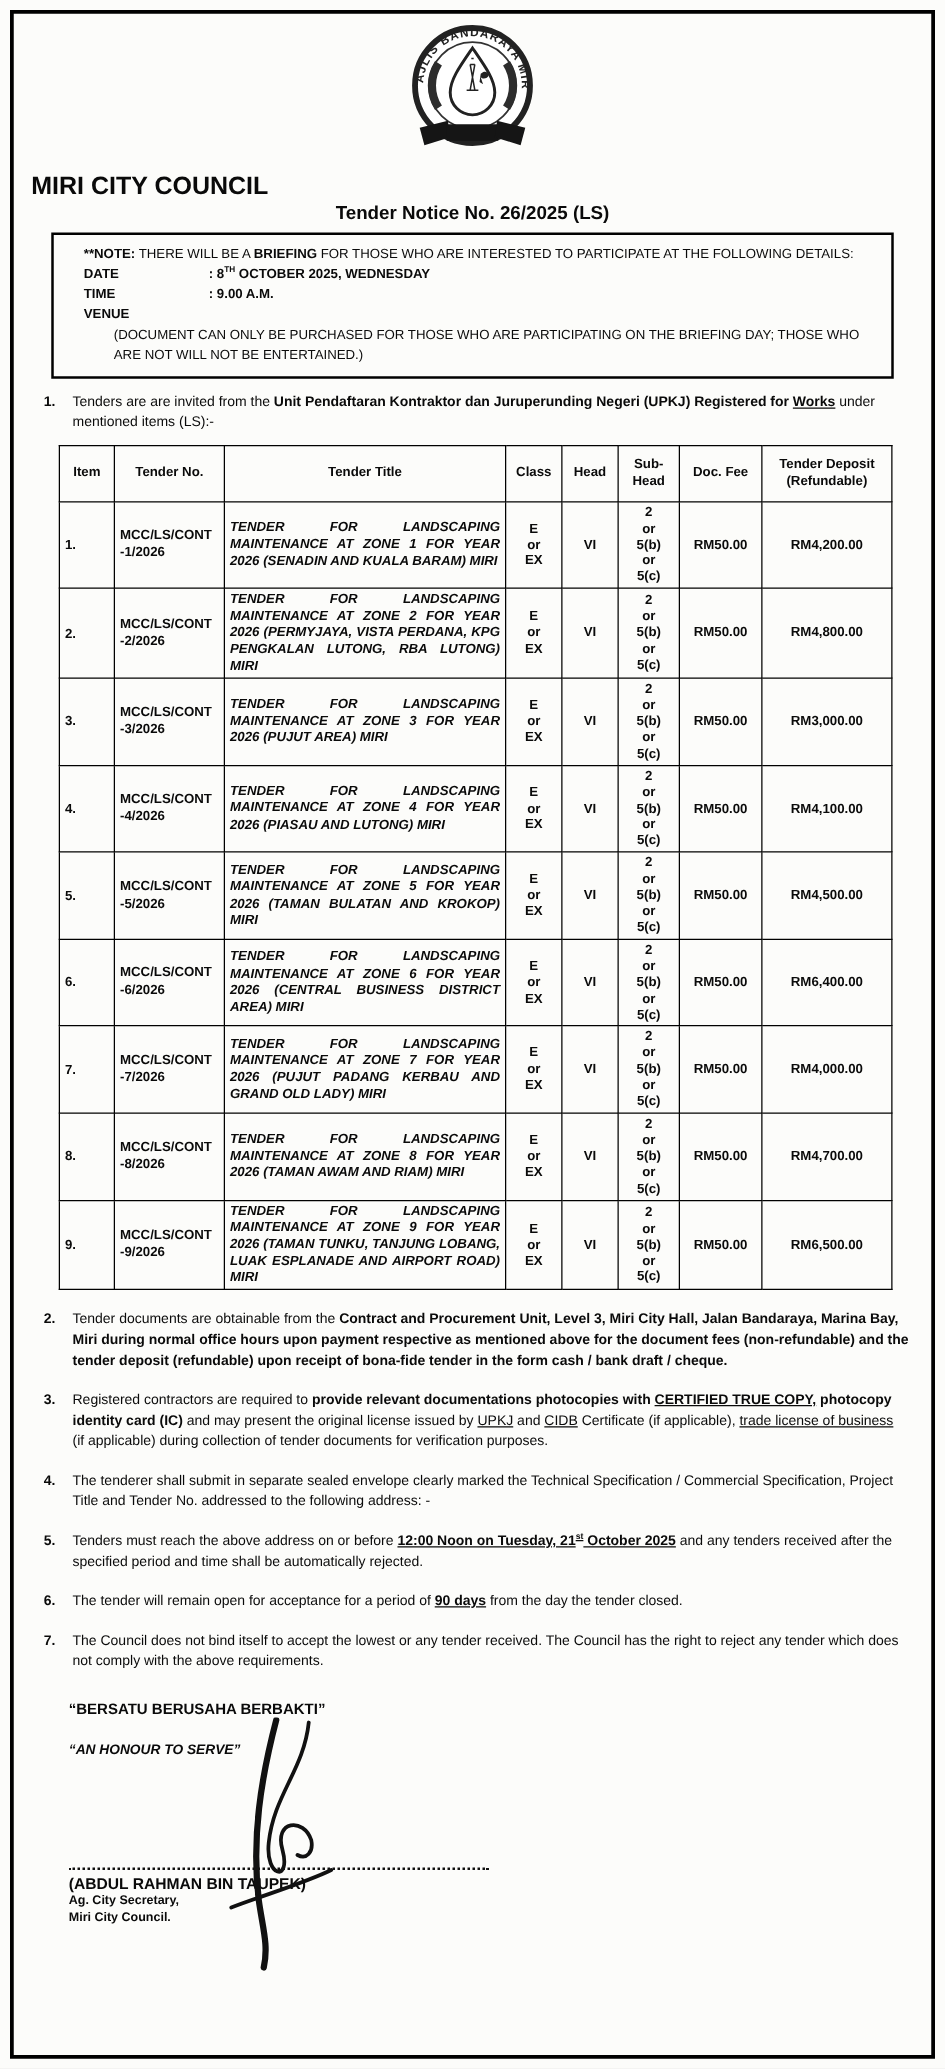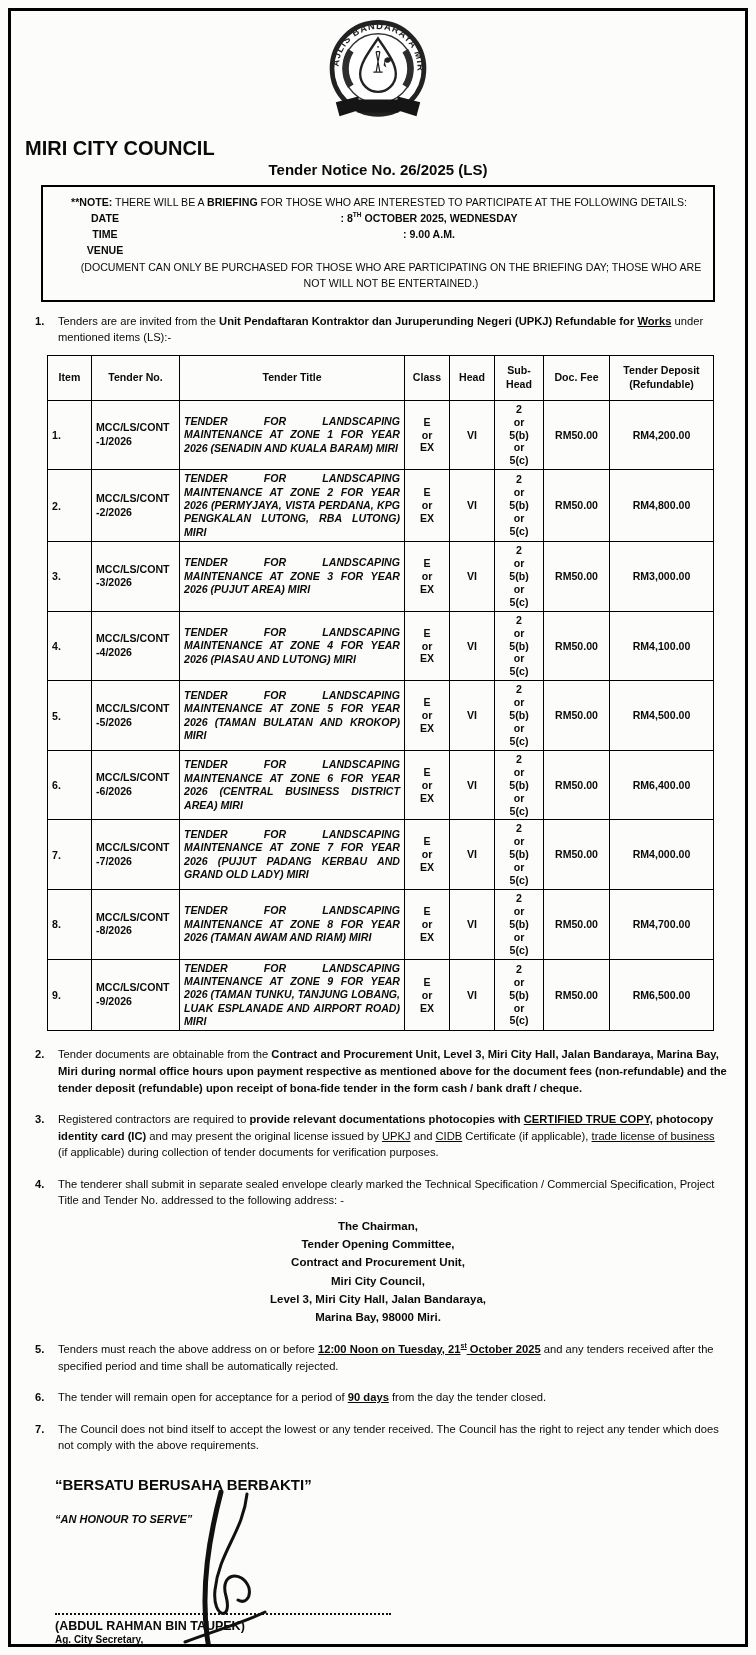--- a/index.html
+++ b/index.html
@@ -5,22 +5,22 @@
   html,body{margin:0;padding:0;background:#e9e9e6;}
   .page{position:relative;width:756px;height:1655px;background:#fcfcfa;color:#0a0a0a;
         font-family:"Liberation Sans",sans-serif;-webkit-font-smoothing:antialiased;}
   .frame{position:absolute;inset:8px;border:3px solid #000;pointer-events:none;}
   .content{position:absolute;top:11px;left:11px;right:11px;bottom:11px;padding:6px 14px 0 14px;overflow:hidden;}
 
   .logo-wrap{text-align:center;margin-top:2px;}
   .org{text-align:left;font-weight:bold;font-size:20px;margin-top:2px;}
   .notice{text-align:center;font-weight:bold;font-size:15px;margin-top:1px;}
 
-  .note-box{border:2px solid #000;margin:7px 16px 0 16px;padding:7px 10px 8px 12px;
-            font-size:10.6px;line-height:1.52;text-align:center;}
+  .note-box{border:2px solid #000;margin:7px 16px 0 16px;padding:7px 10px 8px 24px;
+            font-size:10.6px;line-height:1.52;}
   .nb-row{display:flex;}
   .nb-label{width:100px;flex:none;font-weight:bold;}
   .nb-val{flex:1;font-weight:bold;text-indent:-10px;padding-left:10px;}
   .nb-foot{margin-top:1px;margin-left:24px;}
 
   .clause{display:flex;margin:15px 4px 0 10px;font-size:11.2px;line-height:1.48;}
   .clause.first{margin-top:11px;}
   .cnum{width:23px;flex:none;font-weight:bold;}
   .cbody{flex:1;}
 
@@ -31,21 +31,21 @@
   .tender-table th{text-align:center;height:40px;line-height:1.25;}
   .pre{white-space:pre-line;}
   .c-item{text-align:left;padding-left:9px;}
   .c-no{text-align:left;padding-left:6px;line-height:1.3;margin-left:32px;}
   .c-title{text-align:justify;text-align-last:left;padding:5px 6px;line-height:1.26;font-style:italic;}
   .c-mid{text-align:center;line-height:1.22;}
 
   .address{text-align:center;font-weight:bold;font-size:11.5px;line-height:1.58;margin-top:8px;}
 
   .sig-block{position:relative;margin:22px 0 0 30px;}
-  .slogan1{font-weight:bold;font-size:15px;}
+  .slogan1{font-weight:bold;font-size:12px;}
   .slogan2{font-weight:bold;font-style:italic;font-size:11px;margin-top:20px;}
   .sig-svg{position:absolute;left:104px;top:14px;width:130px;height:205px;z-index:2;}
   .dotted{width:336px;height:0;border-bottom:2.5px dotted #111;margin-top:88px;}
   .sig-name{font-weight:bold;font-size:12.5px;margin-top:4px;}
   .sig-title{font-weight:bold;font-size:10px;line-height:1.4;}
 
   .rb{font-weight:bold;}
   .ru{text-decoration:underline;}
   sup{font-size:0.62em;line-height:0;}
 </style>
@@ -91,21 +91,21 @@
         <div class="nb-val"><span class="rb">: 9.00 A.M.</span></div>
       </div>
       <div class="nb-row">
         <div class="nb-label">VENUE</div>
       </div>
       <div class="nb-foot">(DOCUMENT CAN ONLY BE PURCHASED FOR THOSE WHO ARE PARTICIPATING ON THE BRIEFING DAY; THOSE WHO ARE NOT WILL NOT BE ENTERTAINED.)</div>
     </div>
 
     <div class="clause first">
       <div class="cnum">1.</div>
-      <div class="cbody"><span>Tenders are are invited from the </span><span class="rb">Unit Pendaftaran Kontraktor dan Juruperunding Negeri (UPKJ) Refundable for </span><span class="rb ru">Works</span><span> under mentioned items (LS):-</span></div>
+      <div class="cbody"><span>Tenders are are invited from the </span><span class="rb">Unit Pendaftaran Kontraktor dan Juruperunding Negeri (UPKJ) Registered for </span><span class="rb ru">Works</span><span> under mentioned items (LS):-</span></div>
     </div>
 
     <table class="tender-table">
       <colgroup>
         <col style="width:44px">
           <col style="width:88px">
           <col style="width:225px">
           <col style="width:45px">
         <col style="width:45px">
           <col style="width:49px">
@@ -299,28 +299,20 @@
     <div class="clause">
       <div class="cnum">3.</div>
       <div class="cbody"><span>Registered contractors are required to </span><span class="rb">provide relevant documentations photocopies with </span><span class="rb ru">CERTIFIED TRUE COPY,</span><span> </span><span class="rb">photocopy identity card (IC)</span><span> and may present the original license issued by </span><span class="ru">UPKJ</span><span> and </span><span class="ru">CIDB</span><span> Certificate (if applicable), </span><span class="ru">trade license of business</span><span> (if applicable) during collection of tender documents for verification purposes.</span></div>
     </div>
 
     <div class="clause">
       <div class="cnum">4.</div>
       <div class="cbody"><span>The tenderer shall submit in separate sealed envelope clearly marked the Technical Specification / Commercial Specification, Project Title and Tender No. addressed to the following address: -</span></div>
     </div>
 
-    <div class="address">
-      <div>The Chairman,</div>
-      <div>Tender Opening Committee,</div>
-      <div>Contract and Procurement Unit,</div>
-      <div>Miri City Council,</div>
-      <div>Level 3, Miri City Hall, Jalan Bandaraya,</div>
-      <div>Marina Bay, 98000 Miri.</div>
-    </div>
 
     <div class="clause">
       <div class="cnum">5.</div>
       <div class="cbody"><span>Tenders must reach the above address on or before </span><span class="rb ru">12:00 Noon on Tuesday, 21</span><sup class="rb ru">st</sup><span class="rb ru"> October 2025</span><span> and any tenders received after the specified period and time shall be automatically rejected.</span></div>
     </div>
 
     <div class="clause">
       <div class="cnum">6.</div>
       <div class="cbody"><span>The tender will remain open for acceptance for a period of </span><span class="rb ru">90 days</span><span> from the day the tender closed.</span></div>
     </div>

